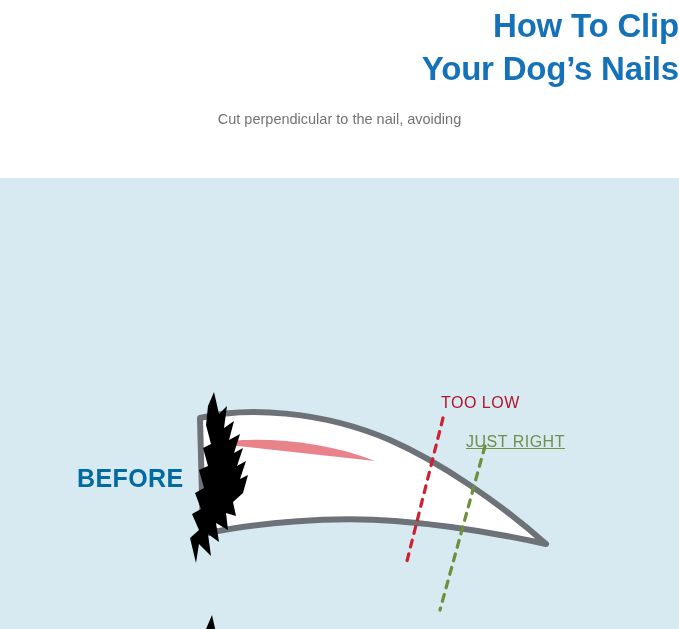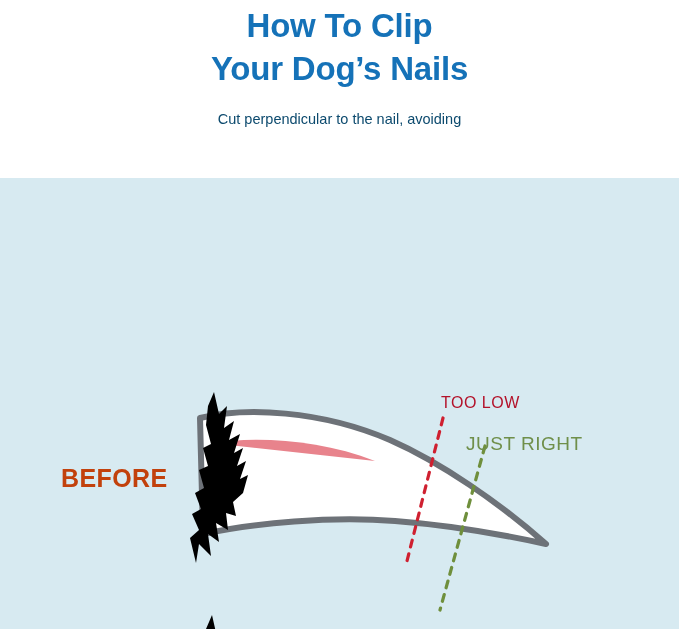--- a/index.html
+++ b/index.html
@@ -26,36 +26,36 @@
     position: absolute;
     left: 0;
     top: 0;
     width: 679px;
     height: 178px;
     background: #ffffff;
     box-sizing: border-box;
     padding-top: 4px;
   }
   .title-block {
-    text-align: center;
+    text-align: right;
   }
   .title-line {
     color: #1572b8;
     font-weight: bold;
     font-size: 33px;
     line-height: 43px;
     letter-spacing: -0.2px;
     font-family: "Liberation Sans", sans-serif;
   }
   .subtitle-block {
     text-align: center;
     margin-top: 18px;
   }
   .subtitle-line {
-    color: #0c4a6e;
+    color: #737373;
     font-size: 14.5px;
     line-height: 22px;
     font-family: "Liberation Sans", sans-serif;
   }
 
   
   .panel {
     position: absolute;
     left: 0;
     top: 178px;
@@ -70,40 +70,41 @@
     top: 0;
   }
 
   
   .lbl {
     position: absolute;
     font-family: "Liberation Sans", sans-serif;
     white-space: nowrap;
   }
   .lbl-before {
-    left: 61px;
+    left: 77px;
     top: 286px;
     font-size: 25px;
     font-weight: bold;
-    color: #c2410c;
+    color: #0369a1;
     letter-spacing: 0.4px;
   }
   .lbl-toolow {
     left: 441px;
     top: 216px;
     font-size: 16px;
     color: #b3122a;
     letter-spacing: 0.5px;
   }
   .lbl-justright {
     left: 466px;
     top: 255px;
-    font-size: 19px;
+    font-size: 16px;
     color: #6f8f4a;
     letter-spacing: 0.5px;
+    text-decoration: underline;
   }
 </style>
 </head>
 <body>
 
 <div class="infographic">
 
   <div class="header">
     <div class="title-block">
       <div class="title-line">How To Clip</div>

